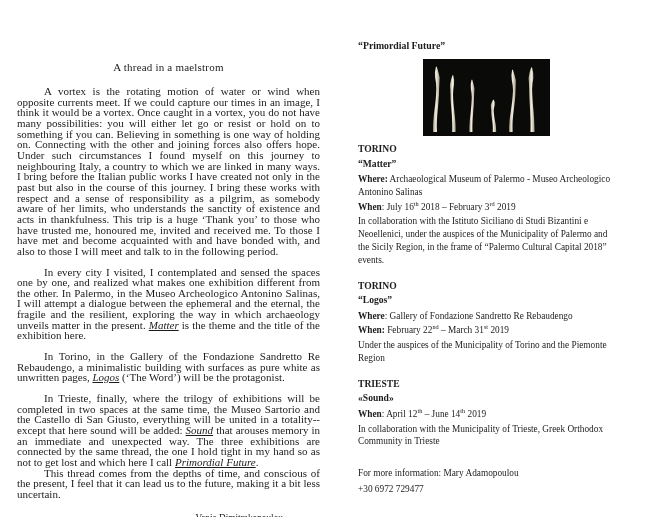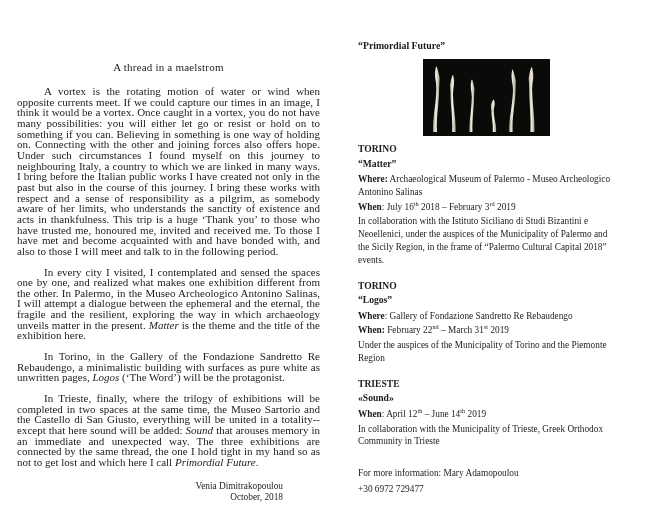--- a/index.html
+++ b/index.html
@@ -34,34 +34,35 @@
   .artwork{display:block;width:127px;height:77px;margin:0 auto 8px auto;}
   .sections{margin:0;}
   .section{margin:0 0 14px 0;}
   .city{font-size:9.6px;font-weight:bold;line-height:10.5px;margin:0 0 4px 0;}
   .extitle{font-size:9.6px;font-weight:bold;line-height:10.5px;margin:0 0 4px 0;}
   .detail{font-size:9.3px;line-height:12.8px;margin:0 0 2px 0;}
   .detail b{font-weight:bold;}
   sup{font-size:6.3px;line-height:0;vertical-align:super;}
   .contact{margin-top:20px;}
   .contact-line{font-size:9.3px;line-height:11px;margin:0 0 4.5px 0;}
-  i{font-style:italic;}
+  i{font-style:italic;text-decoration:underline;}
 </style>
 </head>
 <body>
 
 <div class="spread">
 
   <div class="page page-left">
     <h1 class="essay-title">A thread in a maelstrom</h1>
     <div id="essay-body">
         <p class="para"><span>A vortex is the rotating motion of water or wind when opposite currents meet. If we could capture our times in an image, I think it would be a vortex. Once caught in a vortex, you do not have many possibilities: you will either let go or resist or hold on to something if you can. Believing in something is one way of holding on. Connecting with the other and joining forces also offers hope. Under such circumstances I found myself on this journey to neighbouring Italy, a country to which we are linked in many ways. I bring before the Italian public works I have created not only in the past but also in the course of this journey. I bring these works with respect and a sense of responsibility as a pilgrim, as somebody aware of her limits, who understands the sanctity of existence and acts in thankfulness. This trip is a huge ‘Thank you’ to those who have trusted me, honoured me, invited and received me. To those I have met and become acquainted with and have bonded with, and also to those I will meet and talk to in the following period.</span></p>
         <p class="para gap"><span>In every city I visited, I contemplated and sensed the spaces one by one, and realized what makes one exhibition different from the other. In Palermo, in the Museo Archeologico Antonino Salinas, I will attempt a dialogue between the ephemeral and the eternal, the fragile and the resilient, exploring the way in which archaeology unveils matter in the present. </span><i>Matter</i><span> is the theme and the title of the exhibition here.</span></p>
         <p class="para gap"><span>In Torino, in the Gallery of the Fondazione Sandretto Re Rebaudengo, a minimalistic building with surfaces as pure white as unwritten pages, </span><i>Logos</i><span> (‘The Word’) will be the protagonist.</span></p>
         <p class="para gap"><span>In Trieste, finally, where the trilogy of exhibitions will be completed in two spaces at the same time, the Museo Sartorio and the Castello di San Giusto, everything will be united in a totality-- except that here sound will be added: </span><i>Sound</i><span> that arouses memory in an immediate and unexpected way. The three exhibitions are connected by the same thread, the one I hold tight in my hand so as not to get lost and which here I call </span><i>Primordial Future</i><span>.</span></p>
+        <p class="para"><span>This thread comes from the depths of time, and conscious of the present, I feel that it can lead us to the future, making it a bit less uncertain.</span></p>
       </div>
     <div class="signature">
       <div>Venia Dimitrakopoulou</div>
       <div>October, 2018</div>
     </div>
   </div>
 
   <div class="page page-right">
     <h2 class="ex-title">“Primordial Future”</h2>
     <svg id="artwork-svg" class="artwork" viewBox="0 0 127 77" aria-hidden="true">

